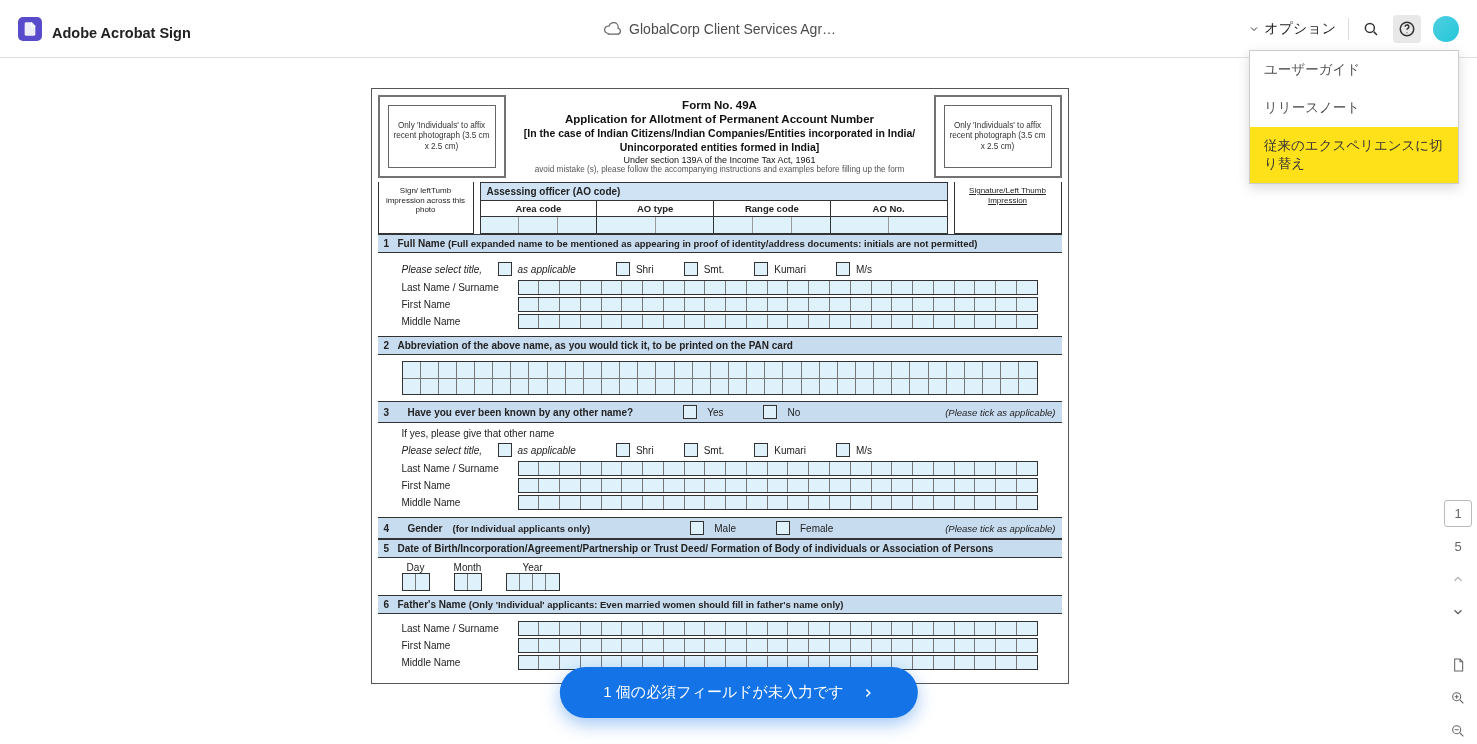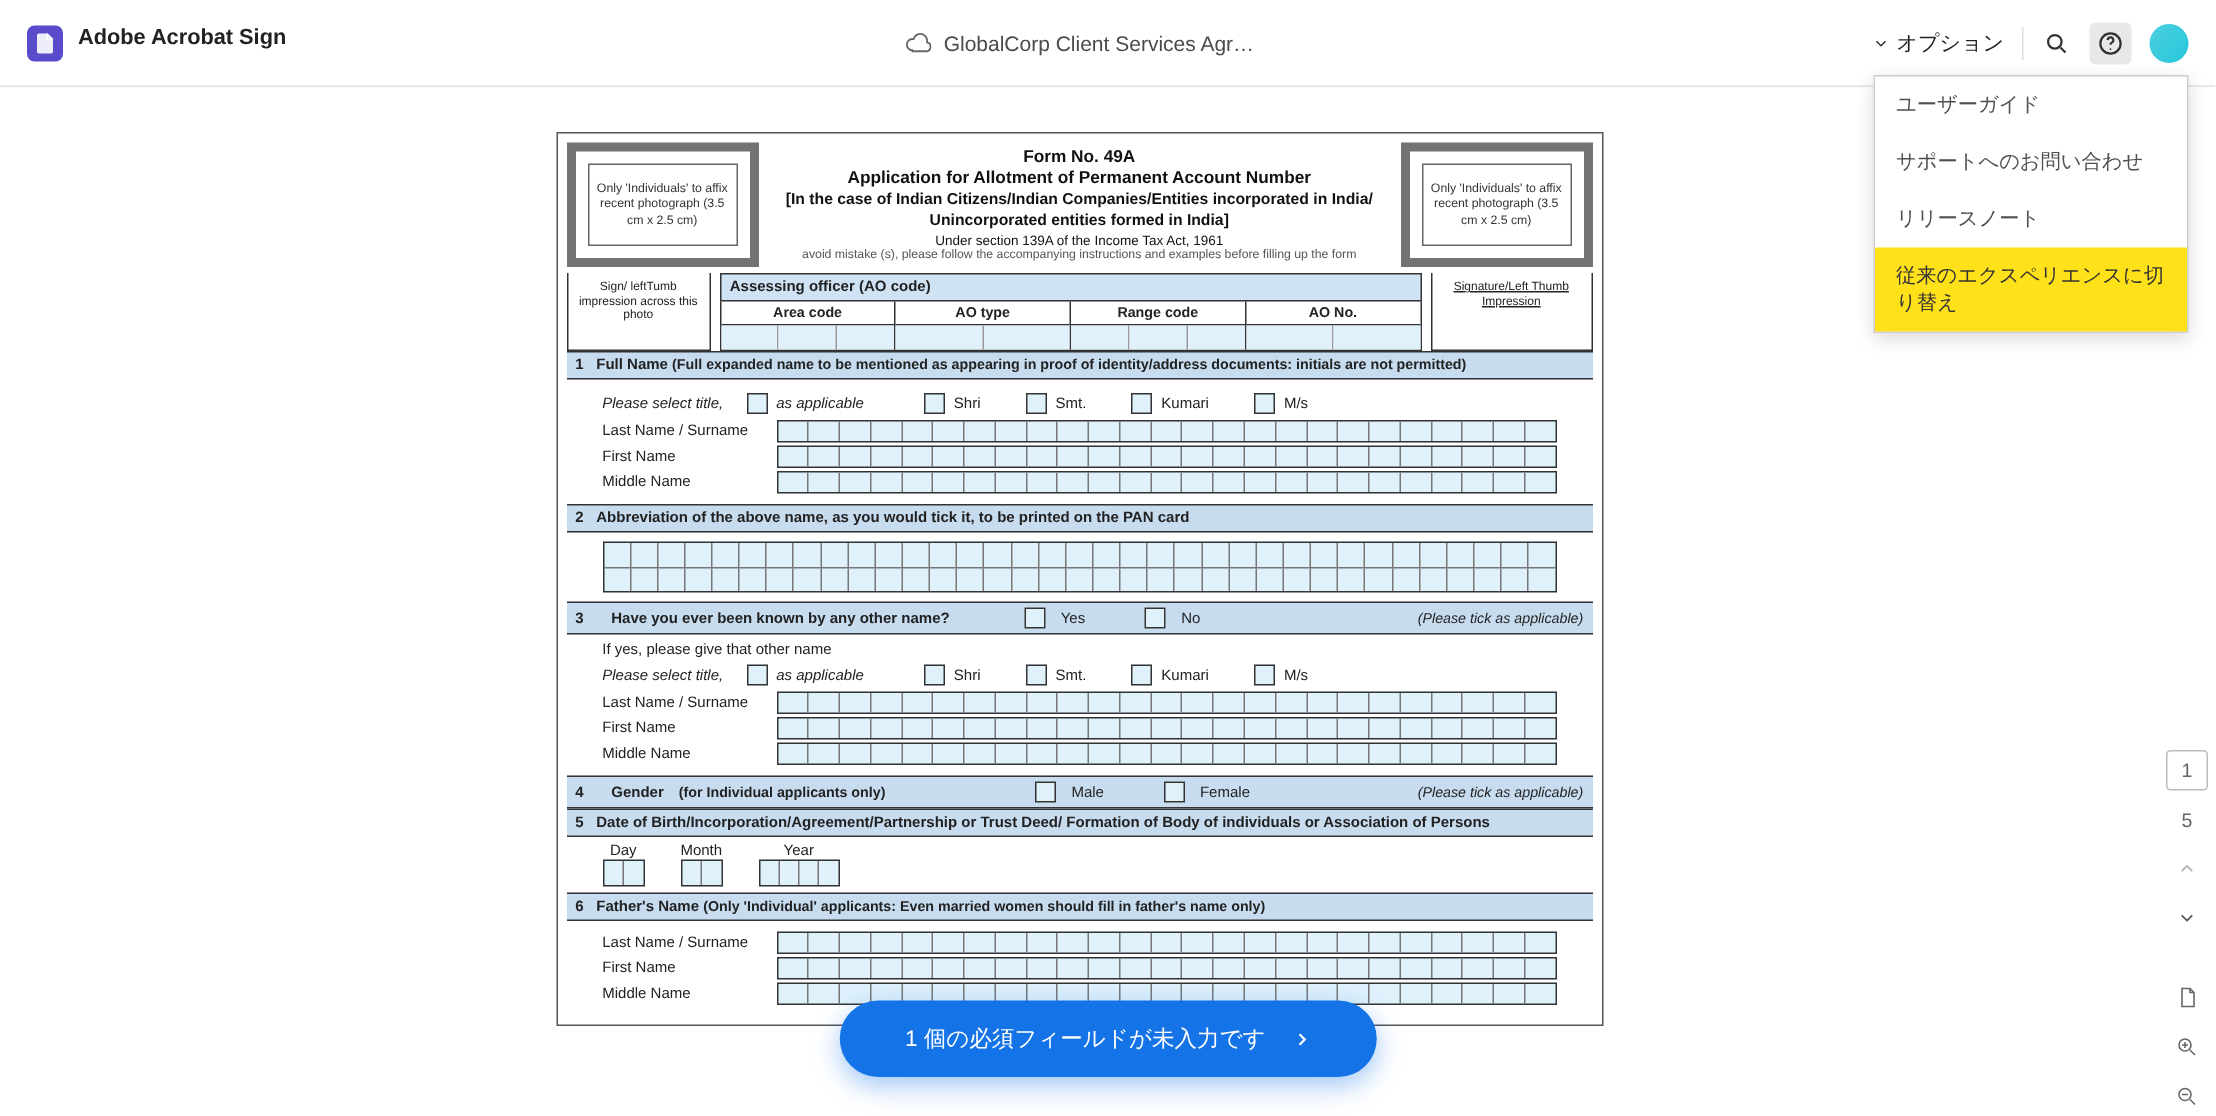--- a/index.html
+++ b/index.html
@@ -1,20 +1,20 @@
 <!DOCTYPE html>
 <html><head>
 <meta charset="utf-8">
 <style>
 * { margin: 0; padding: 0; box-sizing: border-box; }
 body { font-family: -apple-system, "Segoe UI", Arial, sans-serif; background: #fff; color: #222; overflow: hidden; width: 1477px; height: 744px; position: relative; }
 
 
 .header { height: 58px; border-bottom: 1px solid #e1e1e1; display: flex; align-items: center; padding: 0 18px; justify-content: space-between; }
-.hdr-left { display: flex; align-items: flex-start; gap: 10px; }
+.hdr-left { display: flex; align-items: flex-end; gap: 10px; }
 .logo { width: 24px; height: 24px; background: #584ccc; border-radius: 5px; display: flex; align-items: center; justify-content: center; }
 .logo svg { width: 16px; height: 16px; }
 .app-name { font-weight: 700; font-size: 14.5px; }
 .hdr-center { display: flex; align-items: center; gap: 8px; font-size: 14px; color: #4b4b4b; }
 .cloud-ic { width: 18px; height: 18px; }
 .hdr-right { display: flex; align-items: center; gap: 12px; }
 .opt-btn { display: flex; align-items: center; gap: 4px; font-size: 14px; cursor: pointer; }
 .hdr-ic { width: 20px; height: 20px; cursor: pointer; display:flex; align-items:center; justify-content:center;}
 .hdr-ic.active { background:#e8e8e8; border-radius:4px; padding:4px; width:28px; height:28px;}
 .vline { width:1px; height:22px; background:#ddd;}
@@ -25,21 +25,21 @@
 .help-item { padding: 10px 14px; font-size: 13.5px; cursor: pointer; color:#505050;}
 .help-item.hl { background: #ffe11a; color:#333;}
 
 
 .viewport { position: absolute; top: 58px; left: 0; right: 38px; bottom: 0; overflow: hidden; display:flex; justify-content:center; background:#fff;}
 .page { width: 698px; margin-top: 30px; background: #fff;}
 .page-inner{ border:1px solid #555; padding:6px;}
 
 
 .form-top { display:flex; gap:6px; align-items:stretch;}
-.photo-box { width:128px; border:6px solid #737373; display:flex; flex-direction:column; }
+.photo-box { width:128px; border:2px solid #737373; display:flex; flex-direction:column; }
 .photo-inner { flex:1; margin:8px; border:1px solid #666; display:flex; align-items:center; justify-content:center; text-align:center; font-size:8.2px; color:#333; padding:4px; line-height:1.25;}
 .photo-cap { font-size:8px; text-align:center; padding:4px 2px; border-top:1px solid #333; line-height:1.2;}
 .form-head { flex:1; text-align:center; padding:4px 6px; font-size:10.5px; color:#111;}
 .form-head .title1{font-weight:700; font-size:11.5px; margin-bottom:2px;}
 .form-head .title2{font-weight:700; font-size:11.5px; margin-bottom:2px;}
 .form-head .sub{font-weight:700; font-size:10.5px; margin-bottom:2px;}
 .form-head .small{font-size:9px;}
 .form-head .tiny{font-size:8.2px; color:#555;}
 
 
@@ -139,21 +139,20 @@
           <path d="M9.5 9a2.5 2.5 0 1 1 3.5 2.3c-.8.4-1 .9-1 1.7"></path>
           <circle cx="12" cy="17" r=".8" fill="#333" stroke="none"></circle>
         </svg>
     </div>
     <div class="avatar"></div>
   </div>
 </div>
 
 <div class="help-menu">
   <div class="help-item">ユーザーガイド</div>
-  <div class="help-item">サポートへのお問い合わせ</div>
   <div class="help-item">リリースノート</div>
   <div class="help-item hl">従来のエクスペリエンスに切り替え</div>
 </div>
 
 <div class="viewport">
   <div class="page">
    <div class="page-inner">
 
     <div class="form-top">
       <div class="photo-box">

